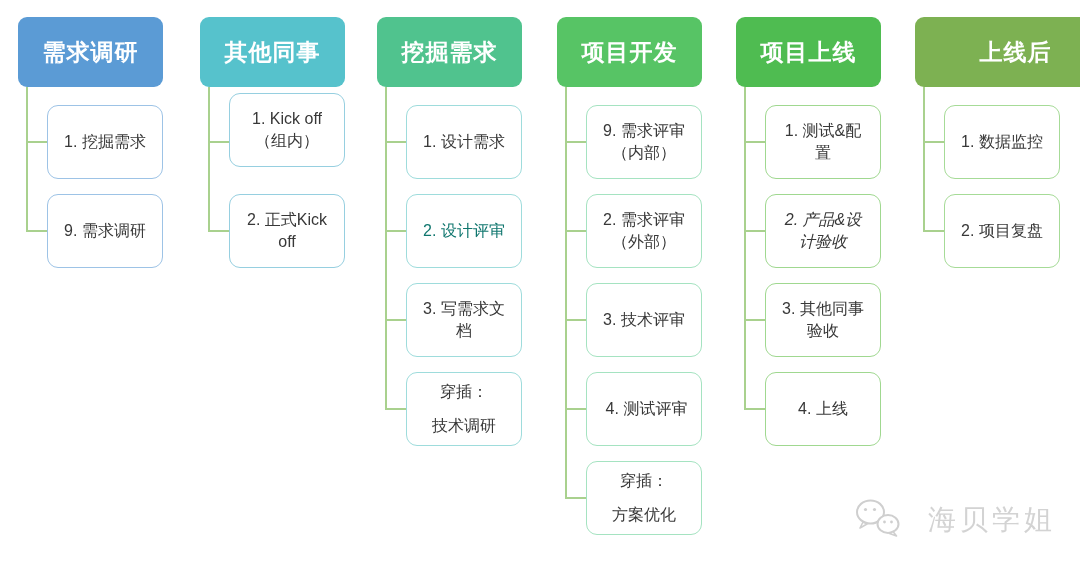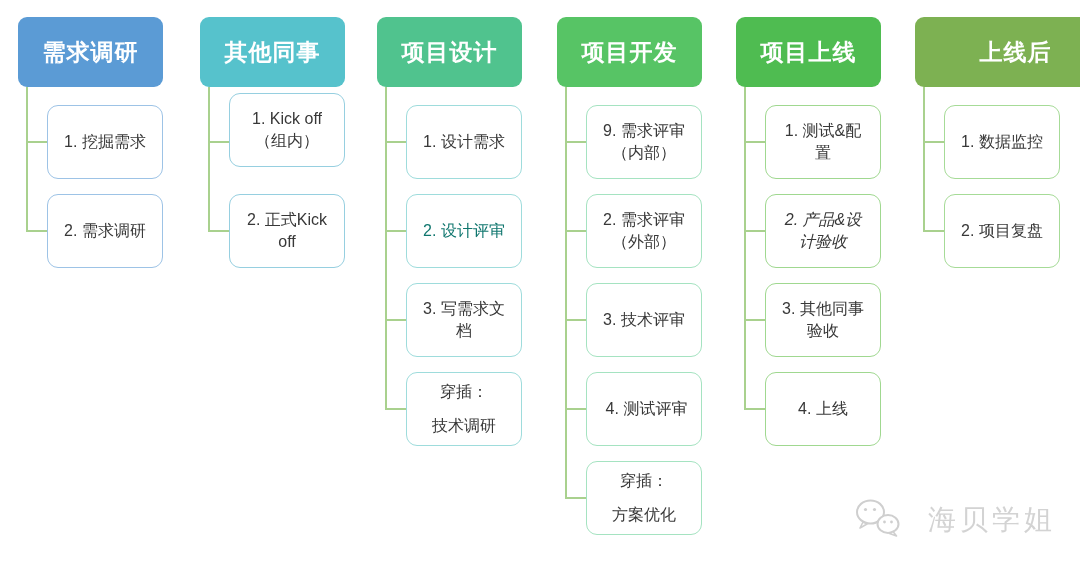--- a/index.html
+++ b/index.html
@@ -40,34 +40,34 @@
 <body>
 
 <div class="stage">
   <div id="columns-root">
       <div class="column" style="left: 18px;">
         <div class="col-header" style="background: rgb(91, 155, 213);">需求调研</div>
         <div class="trunk" style="height: 145px; background: rgb(169, 209, 142);"></div>
         <div class="connector" style="top: 124px; background: rgb(169, 209, 142);"></div>
         <div class="item" style="top: 88px; border-color: rgb(157, 195, 230); color: rgb(56, 56, 56);">1. 挖掘需求</div>
         <div class="connector" style="top: 213px; background: rgb(169, 209, 142);"></div>
-        <div class="item" style="top: 177px; border-color: rgb(157, 195, 230); color: rgb(56, 56, 56);">2. 需求调研</div>
+        <div class="item" style="top: 177px; border-color: rgb(157, 195, 230); color: rgb(56, 56, 56);">9. 需求调研</div>
       </div>
       <div class="column" style="left: 200px;">
         <div class="col-header" style="background: rgb(86, 194, 204);">其他同事</div>
         <div class="trunk" style="height: 145px; background: rgb(169, 209, 142);"></div>
         <div class="connector" style="top: 124px; background: rgb(169, 209, 142);"></div>
         <div class="item" style="top: 76px; border-color: rgb(150, 207, 224); color: rgb(56, 56, 56);">1. Kick off
 （组内）</div>
         <div class="connector" style="top: 213px; background: rgb(169, 209, 142);"></div>
         <div class="item" style="top: 177px; border-color: rgb(150, 207, 224); color: rgb(56, 56, 56);">2. 正式Kick
 off</div>
       </div>
       <div class="column" style="left: 377px;">
-        <div class="col-header" style="background: rgb(80, 195, 142);">项目设计</div>
+        <div class="col-header" style="background: rgb(80, 195, 142);">挖掘需求</div>
         <div class="trunk" style="height: 323px; background: rgb(169, 209, 142);"></div>
         <div class="connector" style="top: 124px; background: rgb(169, 209, 142);"></div>
         <div class="item" style="top: 88px; border-color: rgb(158, 220, 220); color: rgb(56, 56, 56);">1. 设计需求</div>
         <div class="connector" style="top: 213px; background: rgb(169, 209, 142);"></div>
         <div class="item" style="top: 177px; border-color: rgb(158, 220, 220); color: #0f766e;">2. 设计评审</div>
         <div class="connector" style="top: 302px; background: rgb(169, 209, 142);"></div>
         <div class="item" style="top: 266px; border-color: rgb(158, 220, 220); color: rgb(56, 56, 56);">3. 写需求文
 档</div>
         <div class="connector" style="top: 391px; background: rgb(169, 209, 142);"></div>
         <div class="item spaced" style="top: 355px; border-color: rgb(158, 220, 220); color: rgb(56, 56, 56);">穿插：

